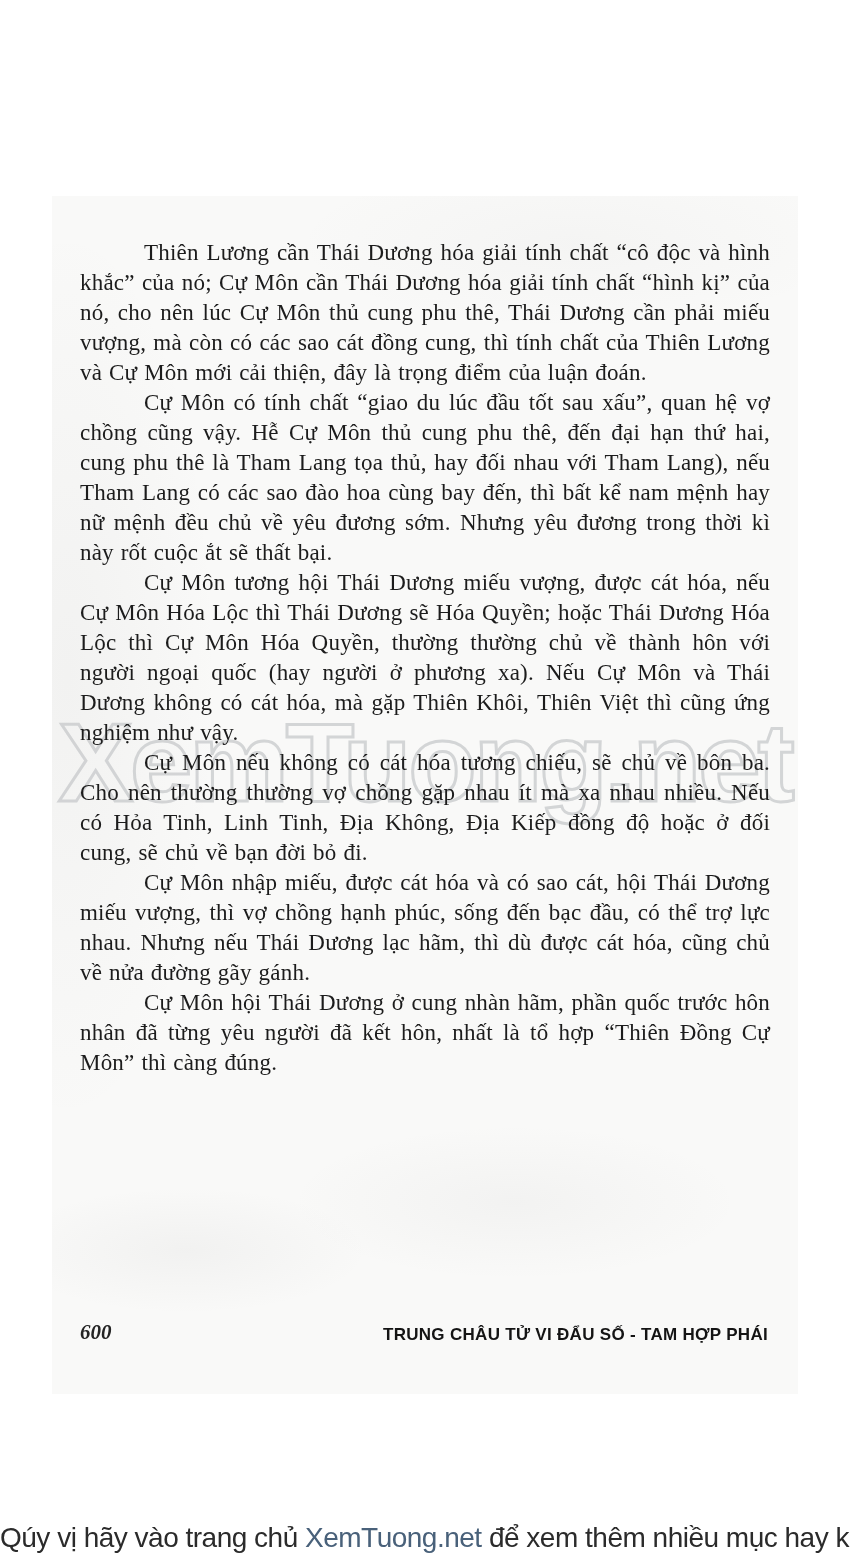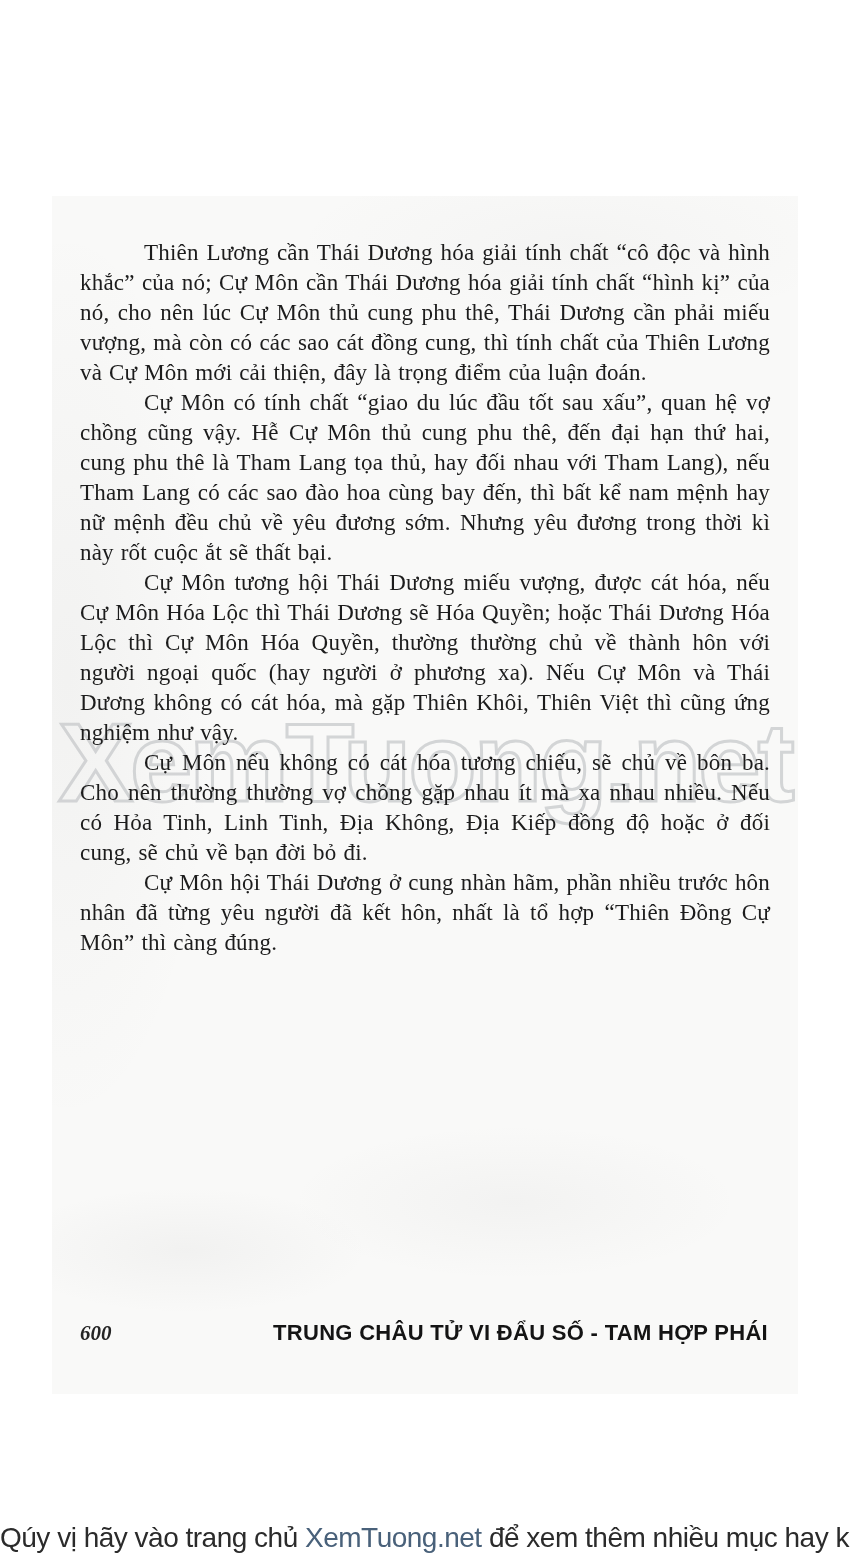--- a/index.html
+++ b/index.html
@@ -66,21 +66,21 @@
   .page-number {
     font-family: "Liberation Serif", serif;
     font-style: italic;
     font-weight: bold;
     font-size: 21px;
     color: #242424;
   }
   .running-title {
     font-family: "Liberation Sans", sans-serif;
     font-weight: bold;
-    font-size: 22px;
+    font-size: 17px;
     letter-spacing: 0.3px;
     color: #141414;
   }
   .promo-banner {
     position: absolute;
     left: 0; bottom: 4px;
     width: 850px;
     text-align: center;
     z-index: 4;
     font-family: "Liberation Sans", sans-serif;
@@ -98,21 +98,22 @@
 
 <div class="scan-area"></div>
 
 <div class="watermark">XemTuong.net</div>
 
 <div class="text-block">
   <p>Thiên Lương cần Thái Dương hóa giải tính chất “cô độc và hình khắc” của nó; Cự Môn cần Thái Dương hóa giải tính chất “hình kị” của nó, cho nên lúc Cự Môn thủ cung phu thê, Thái Dương cần phải miếu vượng, mà còn có các sao cát đồng cung, thì tính chất của Thiên Lương và Cự Môn mới cải thiện, đây là trọng điểm của luận đoán.</p>
   <p>Cự Môn có tính chất “giao du lúc đầu tốt sau xấu”, quan hệ vợ chồng cũng vậy. Hễ Cự Môn thủ cung phu thê, đến đại hạn thứ hai, cung phu thê là Tham Lang tọa thủ, hay đối nhau với Tham Lang), nếu Tham Lang có các sao đào hoa cùng bay đến, thì bất kể nam mệnh hay nữ mệnh đều chủ về yêu đương sớm. Nhưng yêu đương trong thời kì này rốt cuộc ắt sẽ thất bại.</p>
   <p>Cự Môn tương hội Thái Dương miếu vượng, được cát hóa, nếu Cự Môn Hóa Lộc thì Thái Dương sẽ Hóa Quyền; hoặc Thái Dương Hóa Lộc thì Cự Môn Hóa Quyền, thường thường chủ về thành hôn với người ngoại quốc (hay người ở phương xa). Nếu Cự Môn và Thái Dương không có cát hóa, mà gặp Thiên Khôi, Thiên Việt thì cũng ứng nghiệm như vậy.</p>
   <p>Cự Môn nếu không có cát hóa tương chiếu, sẽ chủ về bôn ba. Cho nên thường thường vợ chồng gặp nhau ít mà xa nhau nhiều. Nếu có Hỏa Tinh, Linh Tinh, Địa Không, Địa Kiếp đồng độ hoặc ở đối cung, sẽ chủ về bạn đời bỏ đi.</p>
-  <p>Cự Môn hội Thái Dương ở cung nhàn hãm, phần nhiều trước hôn nhân đã từng yêu người đã kết hôn, nhất là tổ hợp “Thiên Đồng Cự Môn” thì càng đúng.</p>
+  <p>Cự Môn nhập miếu, được cát hóa và có sao cát, hội Thái Dương miếu vượng, thì vợ chồng hạnh phúc, sống đến bạc đầu, có thể trợ lực nhau. Nhưng nếu Thái Dương lạc hãm, thì dù được cát hóa, cũng chủ về nửa đường gãy gánh.</p>
+  <p>Cự Môn hội Thái Dương ở cung nhàn hãm, phần quốc trước hôn nhân đã từng yêu người đã kết hôn, nhất là tổ hợp “Thiên Đồng Cự Môn” thì càng đúng.</p>
 </div>
 
 <div class="footer">
   <span class="page-number">600</span>
   <span class="running-title">TRUNG CHÂU TỬ VI ĐẨU SỐ - TAM HỢP PHÁI</span>
 </div>
 
 <div class="promo-banner"><span>Qúy vị hãy vào trang chủ </span><span class="site">XemTuong.net</span><span> để xem thêm nhiều mục hay khác</span></div>
 
 </body></html>

